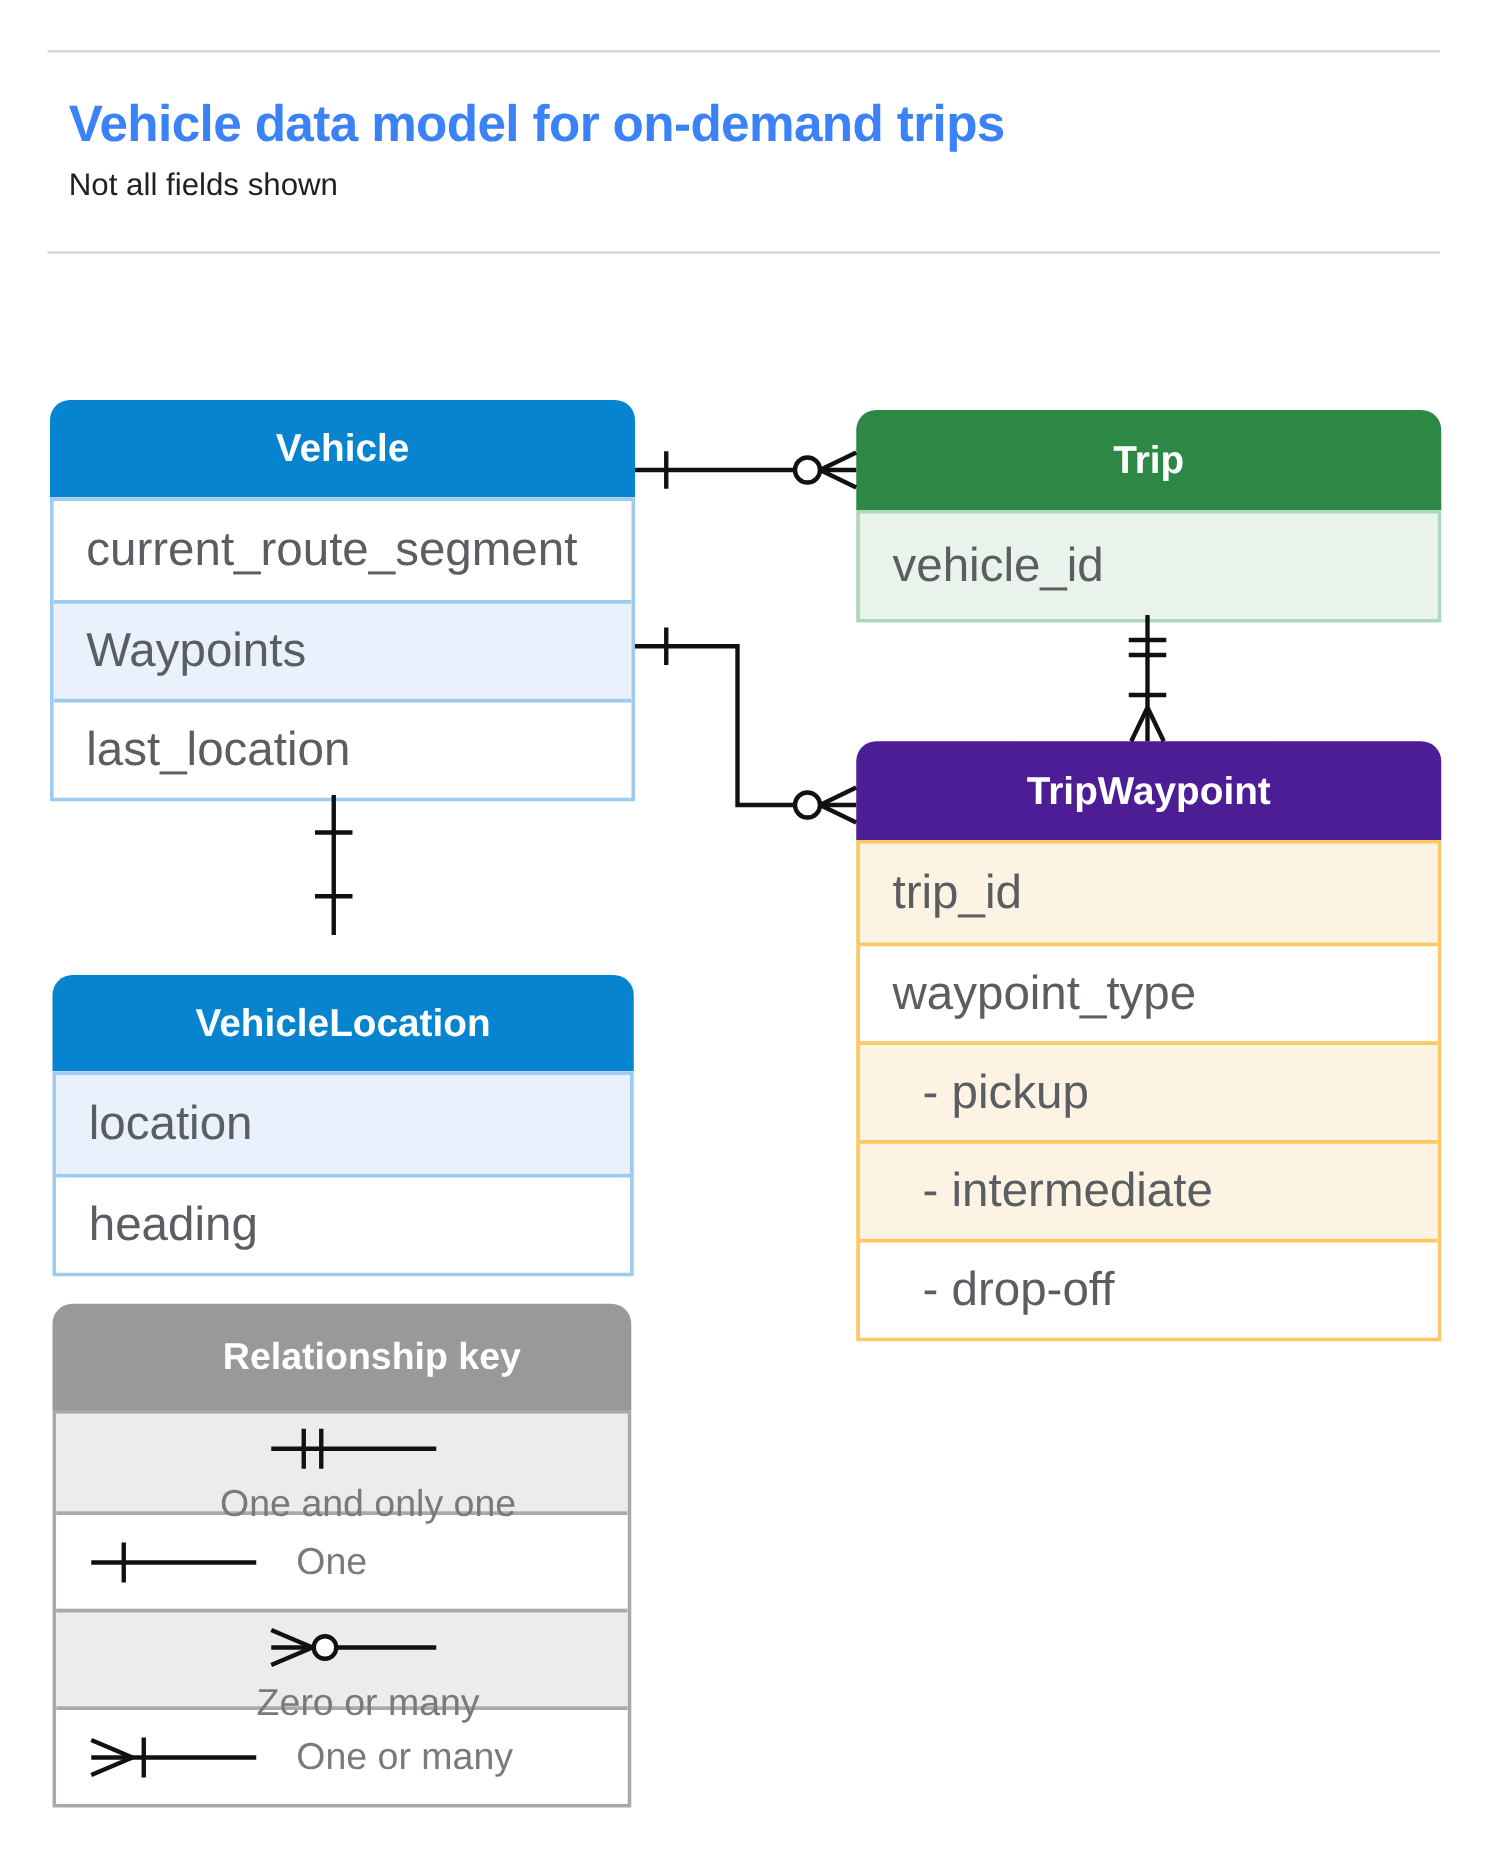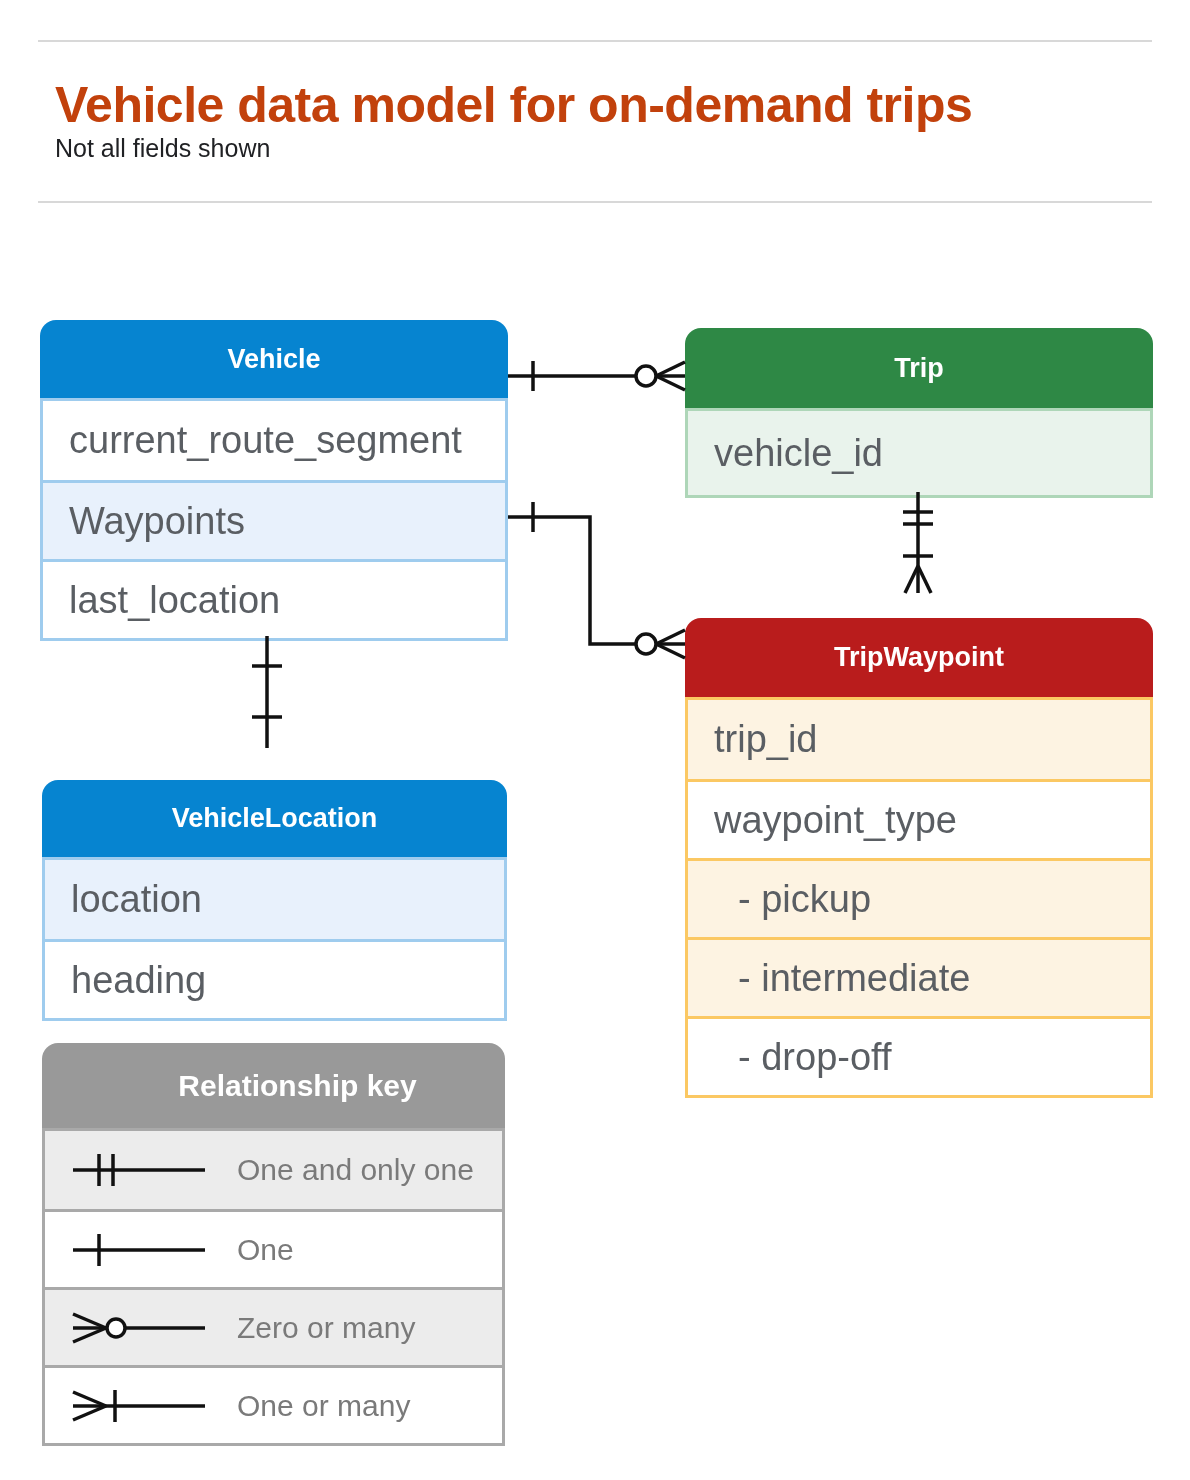--- a/index.html
+++ b/index.html
@@ -17,40 +17,40 @@
     width: 1114px;
     height: 2px;
     background: #d8d8d8;
   }
   #rule-top { top: 40px; }
   #rule-bottom { top: 201px; }
   .page-title {
     position: absolute;
     left: 55px;
     top: 76px;
-    font-size: 50px;
+    font-size: 41px;
     font-weight: 700;
     letter-spacing: -0.5px;
-    color: #c2410c;
+    color: #3b82f6;
   }
   .page-subtitle {
     position: absolute;
     left: 55px;
     top: 134px;
     font-size: 25px;
     color: #202124;
   }
 
   .entity { position: absolute; }
   .entity-header {
     width: 100%;
     border-radius: 16px 16px 0 0;
     color: #ffffff;
     font-weight: 700;
-    font-size: 27px;
+    font-size: 31px;
     display: flex;
     align-items: center;
     justify-content: center;
   }
   .entity-body { background: #fff; }
   .erow {
     display: flex;
     align-items: center;
     padding-left: 26px;
     font-size: 38px;
@@ -64,21 +64,21 @@
   .blue .entity-body { border: 3px solid #9fccee; }
   .blue .erow + .erow { border-top: 3px solid #9fccee; }
   .blue .erow.hl { background: #e8f1fc; }
 
   
   .green .entity-header { background: #2e8845; }
   .green .entity-body { border: 3px solid #aed6b8; text-align: right; }
   .green .erow.hl { background: #e9f3ec; }
 
   
-  .orange .entity-header { background: #b91c1c; margin-top: 25px; }
+  .orange .entity-header { background: #4c1d95; }
   .orange .entity-body { border: 3px solid #fbc863; }
   .orange .erow + .erow { border-top: 3px solid #fbc863; }
   .orange .erow.hl { background: #fdf3e2; }
 
   #entity-vehicle        { left: 40px;  top: 320px; width: 468px; }
   #entity-vehicle .entity-header { height: 78px; }
   #entity-vehicle .erow  { height: 79px; }
 
   #entity-trip           { left: 685px; top: 328px; width: 468px; }
   #entity-trip .entity-header { height: 80px; }
@@ -91,21 +91,21 @@
   #entity-vehicle-location { left: 42px; top: 780px; width: 465px; }
   #entity-vehicle-location .entity-header { height: 77px; }
   #entity-vehicle-location .erow { height: 79px; }
 
   
   #legend { left: 42px; top: 1043px; width: 463px; }
   #legend .entity-header { background: #999999; height: 85px; font-size: 30px; padding-left: 48px; }
   #legend .entity-body { border: 3px solid #a9a9a9; }
   #legend .erow { height: 78px; padding-left: 20px; color: #7a7a7a; font-size: 30px; }
   #legend .erow + .erow { border-top: 3px solid #a9a9a9; }
-  #legend .erow.hl { background: #ececec; }
+  #legend .erow.hl { background: #ececec; flex-direction: column; }
   .legend-symbol { width: 150px; height: 56px; flex: 0 0 auto; }
   .legend-label { margin-left: 22px; }
 
   #connector-overlay {
     position: absolute;
     left: 0; top: 0;
     width: 1190px;
     height: 1480px;
     pointer-events: none;
   }

